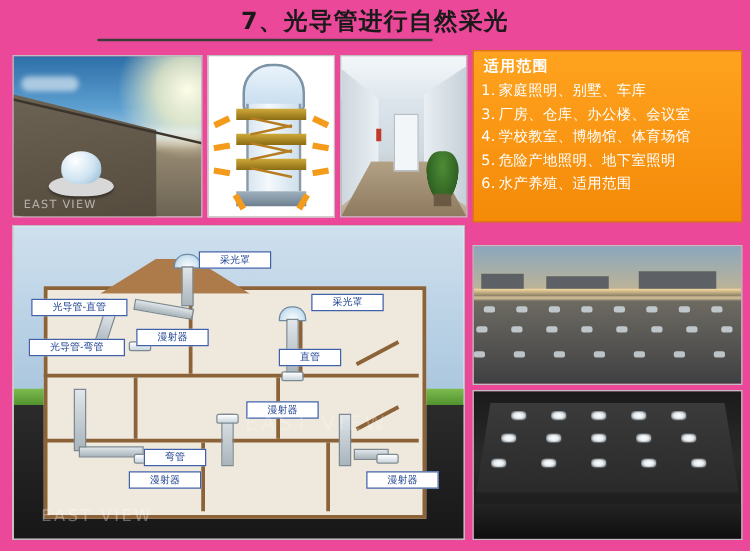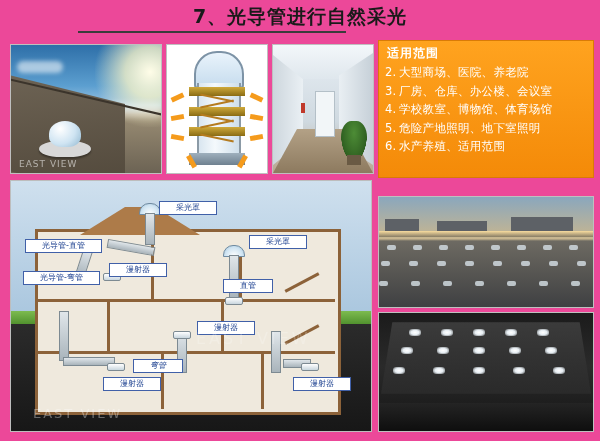--- a/index.html
+++ b/index.html
@@ -327,21 +327,21 @@
     <div class="floor"></div>
     <div class="door"></div>
     <div class="ext"></div>
     <div class="plant"></div>
     <div class="pot"></div>
   </div>
 
   <div class="info-panel">
     <div class="info-title">适用范围</div>
     <ul class="info-list">
-      <li><span class="num">2.</span><span>大型商场、医院、养老院</span></li>
+      <li><span class="num">1.</span><span>家庭照明、别墅、车库</span></li>
       <li><span class="num">3.</span><span>厂房、仓库、办公楼、会议室</span></li>
       <li><span class="num">4.</span><span>学校教室、博物馆、体育场馆</span></li>
       <li><span class="num">5.</span><span>危险产地照明、地下室照明</span></li>
       <li><span class="num">6.</span><span>水产养殖、适用范围</span></li>
     </ul>
   </div>
 
   <div class="diagram">
     <div class="dg-sky"></div>
     <div class="dg-grass"></div>
@@ -384,21 +384,21 @@
 
     <div class="dg-label" style="left:148px; top:20px;">采光罩</div>
     <div class="dg-label" style="left:238px; top:54px;">采光罩</div>
     <div class="dg-label" style="left:14px;  top:58px;">光导管-直管</div>
     <div class="dg-label" style="left:12px;  top:90px;">光导管-弯管</div>
     <div class="dg-label" style="left:98px;  top:82px;">漫射器</div>
     <div class="dg-label" style="left:186px; top:140px;">漫射器</div>
     <div class="dg-label" style="left:92px;  top:196px;">漫射器</div>
     <div class="dg-label" style="left:282px; top:196px;">漫射器</div>
     <div class="dg-label" style="left:212px; top:98px;">直管</div>
-    <div class="dg-label" style="left:122px; top:178px;font-style:italic;">弯管</div>
+    <div class="dg-label" style="left:104px; top:178px;">弯管</div>
 
     <div class="dg-watermark">EAST VIEW</div>
     <div class="dg-watermark2">EAST VIEW</div>
   </div>
 
   <div id="photo-roofs">
     <div class="horizon"></div>
     <div class="bld" style="left:6px;  top:22px; width:34px; height:12px;"></div>
     <div class="bld" style="left:58px; top:24px; width:50px; height:10px;"></div>
     <div class="bld" style="left:132px;top:20px; width:62px; height:14px;"></div>

